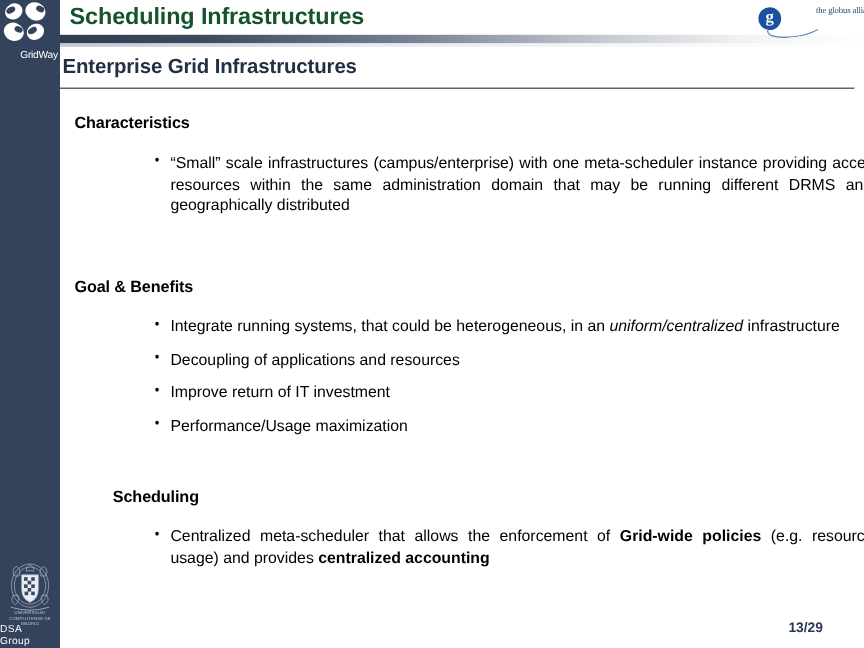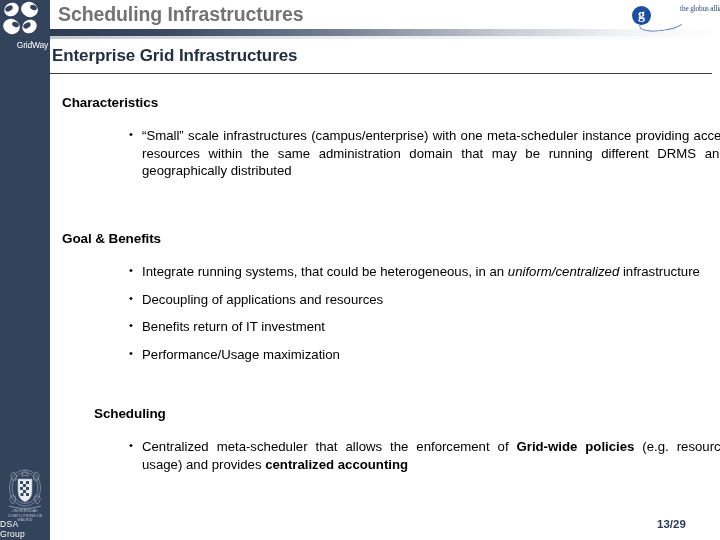--- a/index.html
+++ b/index.html
@@ -33,21 +33,21 @@
     color:#b9c2d0;font-size:3.6px;letter-spacing:0.1px;line-height:4.6px;
   }
   #dsa-word{
     position:absolute;left:0;top:519px;width:30px;text-align:left;
     color:#ffffff;font-size:8.5px;letter-spacing:0.3px;
   }
 
   
   #slide-title{
     position:absolute;left:58px;top:3px;
-    font-size:19.5px;font-weight:bold;color:#737373;
+    font-size:19.5px;font-weight:bold;color:#14532d;
     letter-spacing:-0.1px;white-space:nowrap;
   }
   #grad-bar{
     position:absolute;left:47px;top:29px;width:673px;height:7px;
     background:linear-gradient(to right,#2f3d53 0%,#3b4a61 18%,#7b8496 45%,#c6cad2 68%,#f1f2f4 85%,#ffffff 100%);
   }
   #grad-bar2{
     position:absolute;left:47px;top:36px;width:673px;height:3px;
     background:linear-gradient(to right,#8f98a8 0%,#d6d9de 40%,#ffffff 100%);
     opacity:.55;
@@ -187,21 +187,21 @@
 
   <div id="h-char" class="sec-head">Characteristics</div>
   <ul id="ul-char" class="bl">
       <li><span>“Small” scale infrastructures (campus/enterprise) with one meta-scheduler instance providing  access to resources within the same administration domain that may be running different DRMS and be geographically distributed</span></li>
     </ul>
 
   <div id="h-goal" class="sec-head">Goal &amp; Benefits</div>
   <ul id="ul-goal" class="bl">
       <li><span>Integrate running systems, that could be heterogeneous, in an </span><span class="it">uniform/centralized</span><span> infrastructure</span></li>
       <li><span>Decoupling of applications and resources</span></li>
-      <li><span>Benefits return of IT investment</span></li>
+      <li><span>Improve return of IT investment</span></li>
       <li><span>Performance/Usage maximization</span></li>
     </ul>
 
   <div id="h-sched" class="sec-head">Scheduling</div>
   <ul id="ul-sched" class="bl">
       <li><span>Centralized meta-scheduler that allows the enforcement of </span><span class="bd">Grid-wide policies</span><span> (e.g. resource usage) and provides </span><span class="bd">centralized accounting</span></li>
     </ul>
 
 </div>
 

